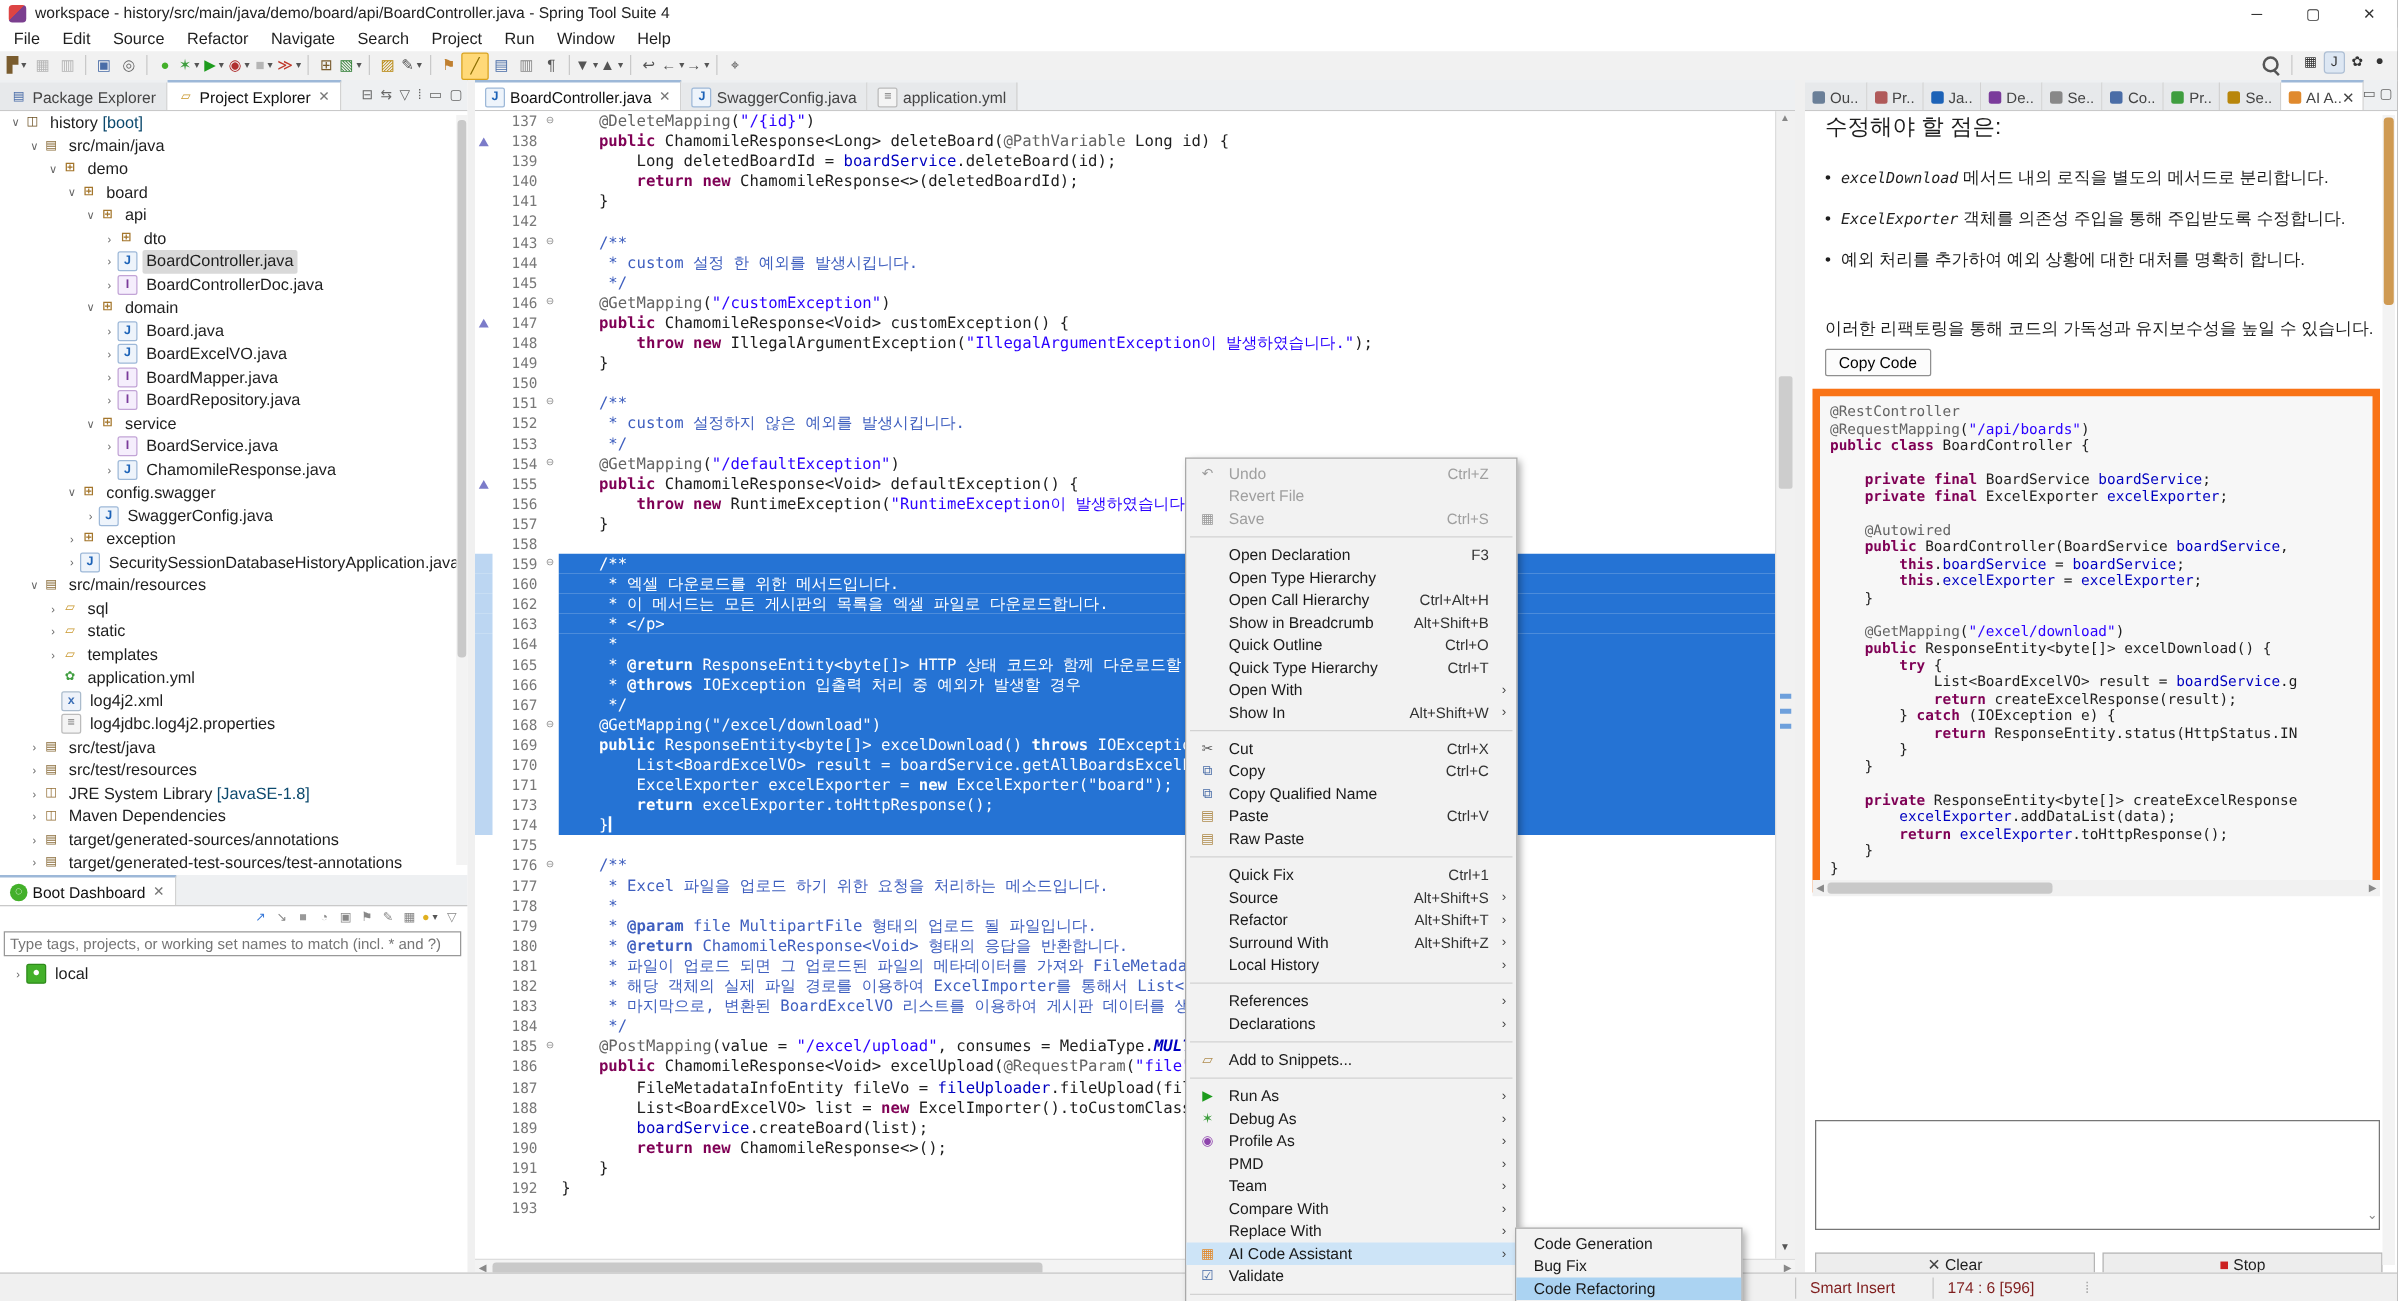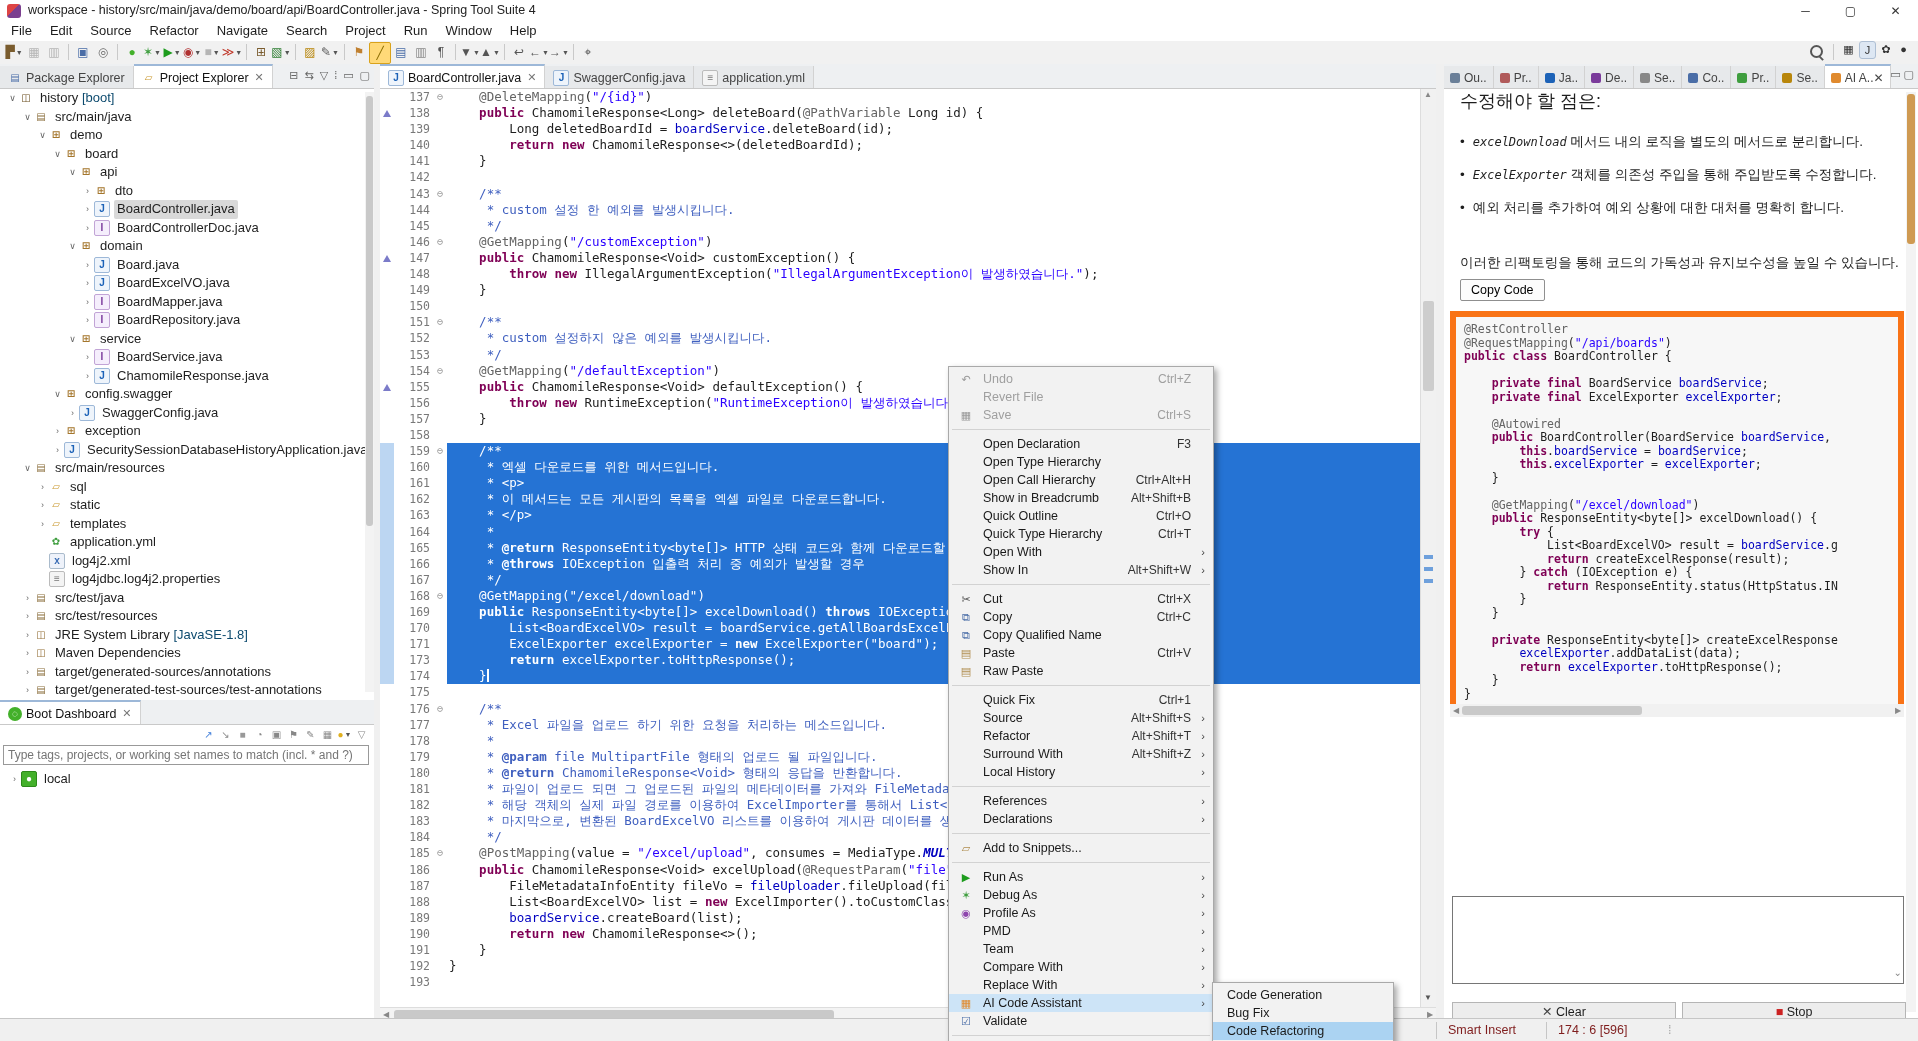--- a/index.html
+++ b/index.html
@@ -483,25 +483,20 @@
     <span class="ln">159</span>
     <span class="fold">⊖</span>
     <span class="code"><span class="tok-c">    /**</span></span></div>
       <div class="eline sel">
     <span class="ann ann-sel"></span>
     <span class="ln">160</span>
     <span class="fold"></span>
     <span class="code"><span class="tok-c">     * 엑셀 다운로드를 위한 메서드입니다.</span></span></div>
       <div class="eline sel">
     <span class="ann ann-sel"></span>
-    <span class="ln">161</span>
-    <span class="fold"></span>
-    <span class="code"><span class="tok-c">     * &lt;p&gt;</span></span></div>
-      <div class="eline sel">
-    <span class="ann ann-sel"></span>
     <span class="ln">162</span>
     <span class="fold"></span>
     <span class="code"><span class="tok-c">     * 이 메서드는 모든 게시판의 목록을 엑셀 파일로 다운로드합니다.</span></span></div>
       <div class="eline sel">
     <span class="ann ann-sel"></span>
     <span class="ln">163</span>
     <span class="fold"></span>
     <span class="code"><span class="tok-c">     * &lt;/p&gt;</span></span></div>
       <div class="eline sel">
     <span class="ann ann-sel"></span>

